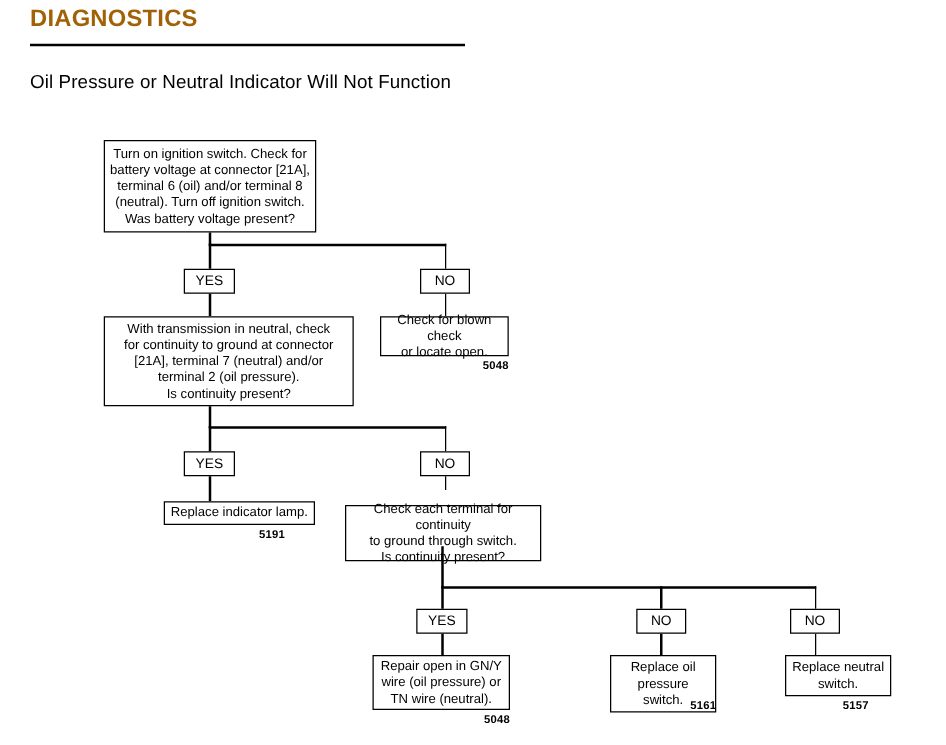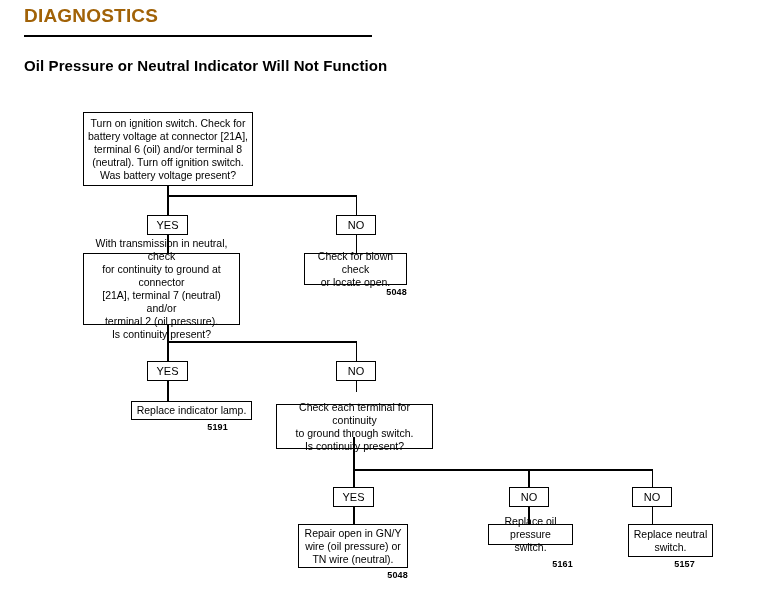--- a/index.html
+++ b/index.html
@@ -36,21 +36,21 @@
     top: 35px;
     width: 348px;
     height: 2px;
     background: #000;
   }
   .subtitle {
     position: absolute;
     left: 24px;
     top: 57px;
     font-size: 15px;
-    font-weight: bold;
+    font-weight: normal;
     letter-spacing: 0.1px;
     white-space: nowrap;
   }
 
   
   .node {
     position: absolute;
     box-sizing: border-box;
     border: 1.5px solid #000;
     background: #fff;
@@ -121,21 +121,21 @@
   <div class="label-box" style="left:147px; top:215px; width:41px; height:20px;">
     <span>YES</span>
   </div>
   <div class="label-box" style="left:336px; top:215px; width:40px; height:20px;">
     <span>NO</span>
   </div>
 
   <div class="vline" style="left:167px; top:235px; height:18px;"></div>
   <div class="vline" style="left:355.5px; top:235px; height:18px;"></div>
 
-  <div class="node" style="left:83px; top:253px; width:157px; height:72px;">
+  <div class="node" style="left:83px; top:253px; width:200px; height:72px;">
     <span class="txt">With transmission in neutral, check
 for continuity to ground at connector
 [21A], terminal 7 (neutral) and/or
 terminal 2 (oil pressure).
 Is continuity present?</span>
   </div>
 
   <div class="node" style="left:304px; top:253px; width:103px; height:32px;">
     <span class="txt">Check for blown check
 or locate open.</span>
@@ -188,21 +188,21 @@
   <div class="vline" style="left:528px; top:507px; height:17px;"></div>
   <div class="vline" style="left:651.5px; top:507px; height:17px;"></div>
 
   <div class="node" style="left:298px; top:524px; width:110px; height:44px;">
     <span class="txt">Repair open in GN/Y
 wire (oil pressure) or
 TN wire (neutral).</span>
   </div>
   <div class="ref" style="left:348px; top:570px; width:60px;">5048</div>
 
-  <div class="node" style="left:488px; top:524px; width:85px; height:21px;">
+  <div class="node" style="left:488px; top:524px; width:85px; height:46px;">
     <span class="txt">Replace oil
 pressure switch.</span>
   </div>
   <div class="ref" style="left:513px; top:559px; width:60px;">5161</div>
 
   <div class="node" style="left:628px; top:524px; width:85px; height:33px;">
     <span class="txt">Replace neutral
 switch.</span>
   </div>
   <div class="ref" style="left:635px; top:559px; width:60px;">5157</div>

